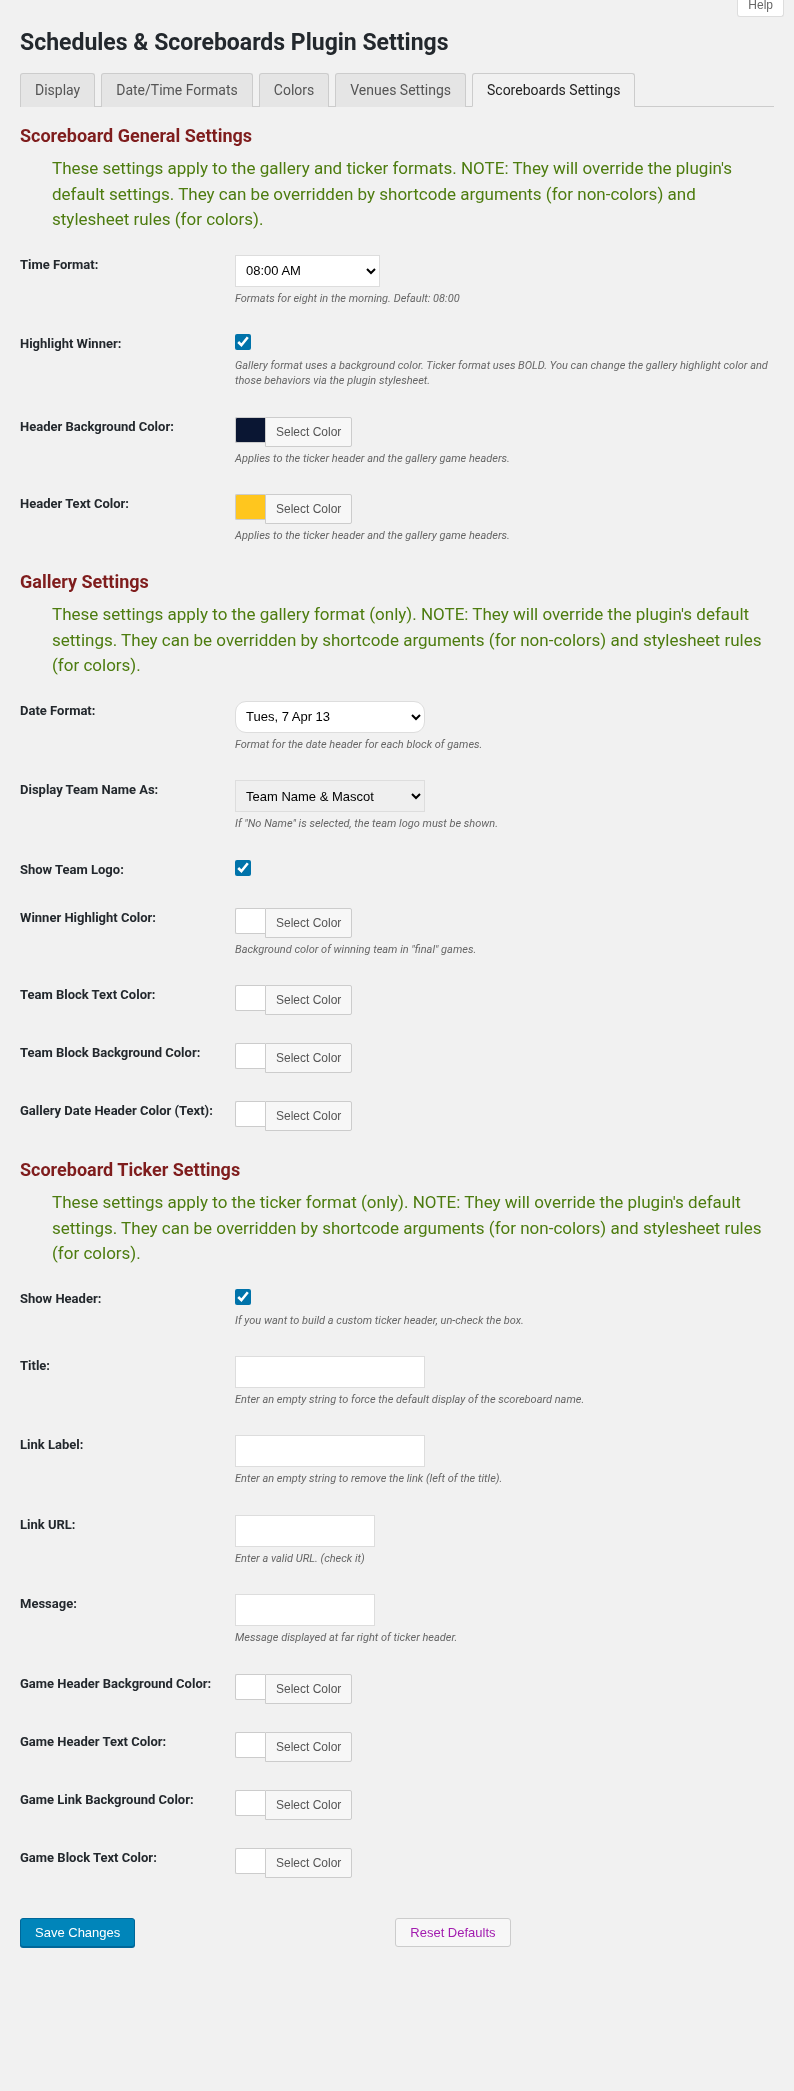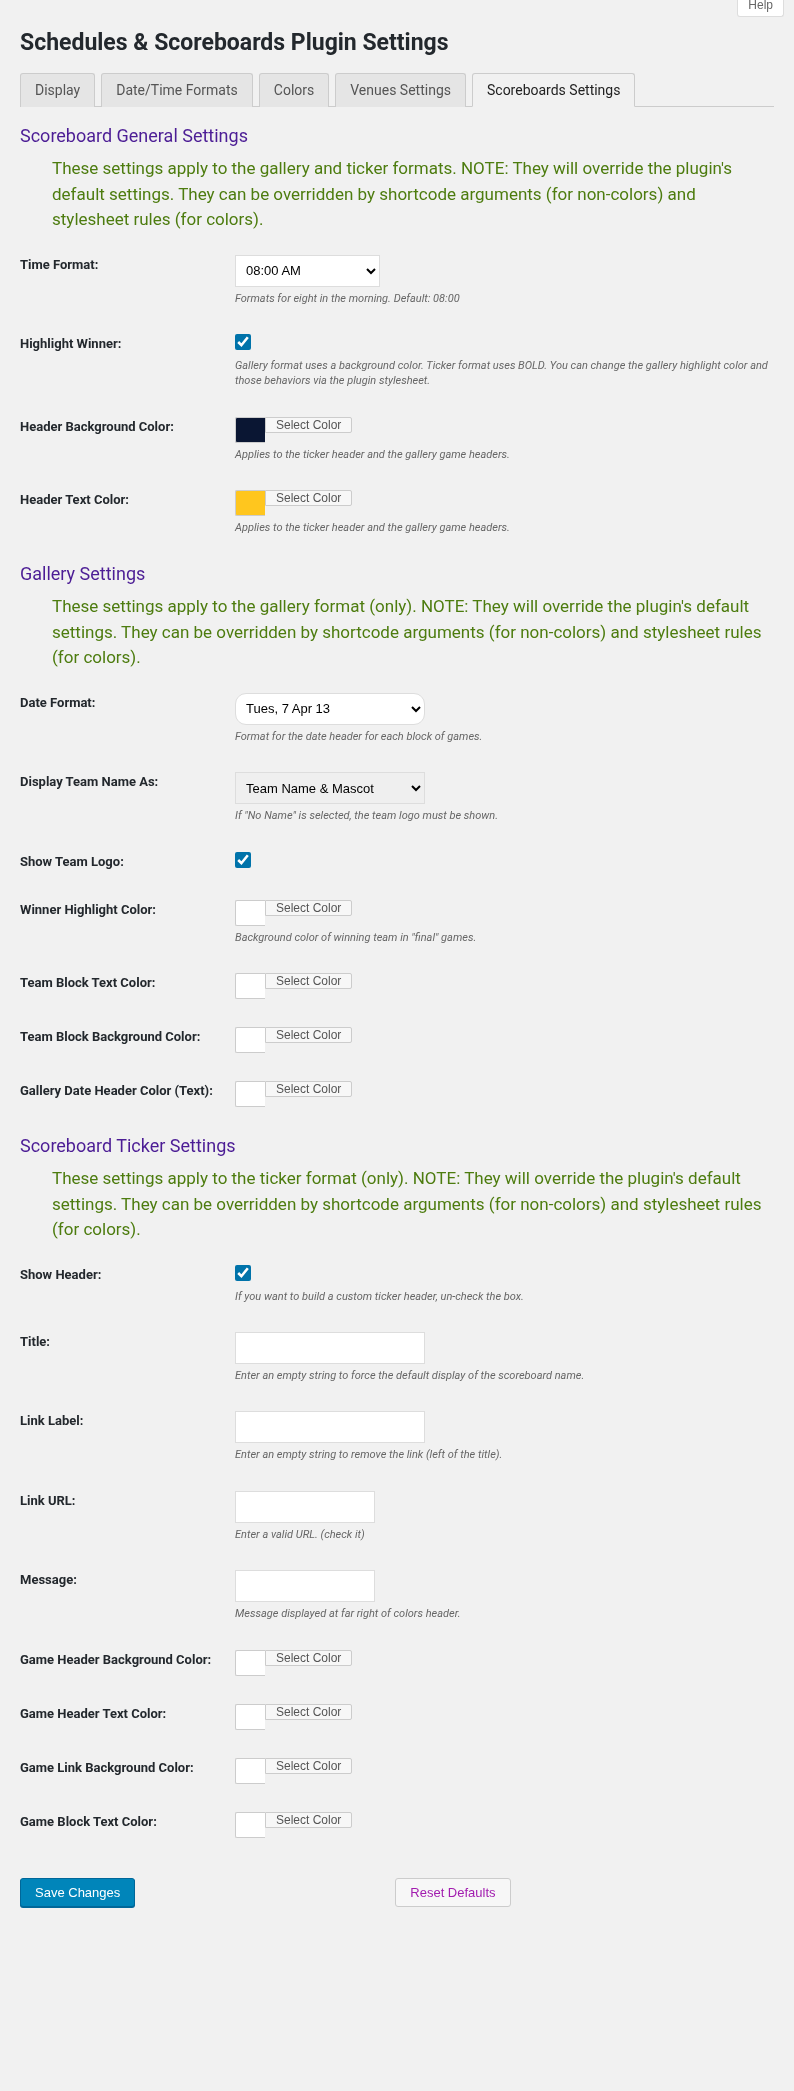--- a/index.html
+++ b/index.html
@@ -51,22 +51,22 @@
       top: 1px;
     }
     .tab.active {
       background: #f1f1f1;
       border-bottom: 1px solid #f1f1f1;
       color: #222;
       font-weight: 400;
     }
     h2 {
       font-size: 18px;
-      font-weight: 400;
-      color: #4c1d95;
+      font-weight: 700;
+      color: #7f1d1d;
       margin: 12px 0 10px 0;
     }
     .section-desc {
       font-size: 17px;
       color: #4d7c0f;
       line-height: 1.5;
       margin-bottom: 22px;
       margin-left: 32px;
     }
     .field-row {
@@ -115,21 +115,21 @@
       border: 1px solid #ccc;
       border-right: none;
       border-radius: 2px 0 0 2px;
     }
     .color-btn {
       background: #f7f7f7;
       border: 1px solid #ccc;
       padding: 0 10px;
       font-size: 12px;
       color: #555;
-      height: 16px;
+      height: 30px;
       border-radius: 0 2px 2px 0;
       cursor: pointer;
     }
     .footer-btns {
       display: flex;
       gap: 260px;
       margin-top: 40px;
     }
     .btn-primary {
       background: #0085ba;
@@ -315,21 +315,21 @@
   <div class="field-control">
     <input type="text" style="width: 140px;" value="">
     <div class="hint">Enter a valid URL. (check it)</div>
   </div>
 </div>
 
 <div class="field-row">
   <div class="field-label">Message:</div>
   <div class="field-control">
     <input type="text" style="width: 140px;" value="">
-    <div class="hint">Message displayed at far right of colors header.</div>
+    <div class="hint">Message displayed at far right of ticker header.</div>
   </div>
 </div>
 
 <div class="field-row">
   <div class="field-label">Game Header Background Color:</div>
   <div class="field-control">
     <div class="color-wrap">
       <div class="color-swatch" style="background: rgb(255, 255, 255);"></div>
       <button class="color-btn">Select Color</button>
     </div>

